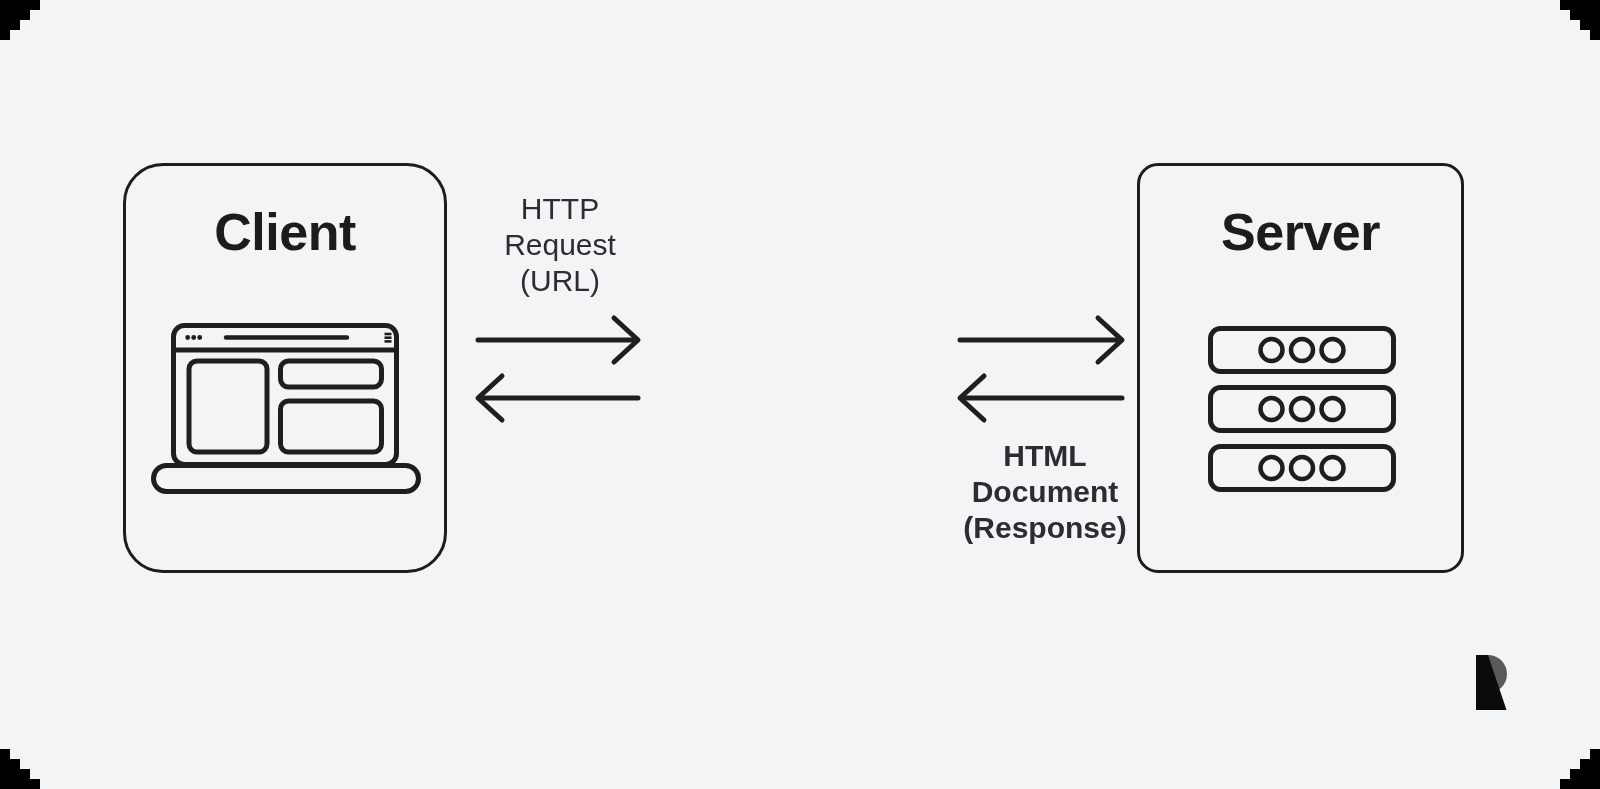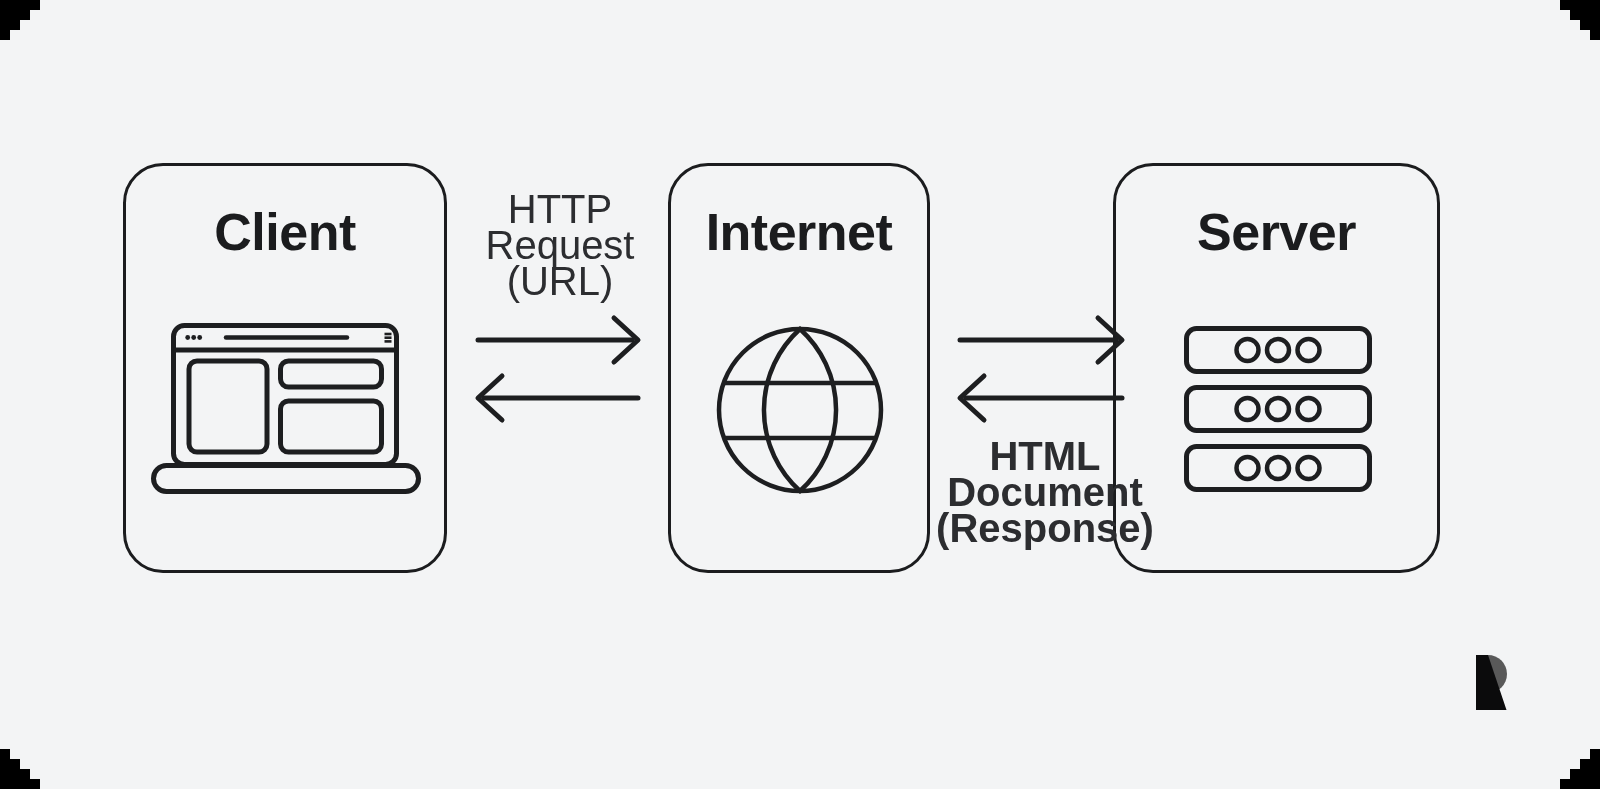--- a/index.html
+++ b/index.html
@@ -27,21 +27,21 @@
     position: absolute;
     top: 163px;
     height: 410px;
     border: 3px solid #1b1c1e;
     border-radius: 40px;
     box-sizing: border-box;
     background: #f3f4f5;
   }
   .node-client   { left: 123px;  width: 324px; }
   .node-internet { left: 668px;  width: 262px; }
-  .node-server   { left: 1113px; width: 327px; }
+  .node-server   { left: 1137px; width: 327px; border-radius: 21px; }
   .node-title {
     position: absolute;
     top: 36px;
     left: 0;
     width: 100%;
     height: 60px;
     display: flex;
     align-items: center;
     justify-content: center;
     font-size: 52px;
@@ -51,21 +51,21 @@
   }
   .node-icon { position: absolute; color: #1d1e20; }
   .icon-client   { left: 23px; top: 155px; }
   .icon-internet { left: 42px; top: 157px; }
   .icon-server   { left: 68px; top: 160px; }
 
   .flow-label {
     position: absolute;
     width: 220px;
     text-align: center;
-    font-size: 40px;
+    font-size: 30px;
     line-height: 36px;
     font-weight: 400;
     color: #2c2d30;
     white-space: pre-line;
   }
   .flow-label-request  { left: 450px; top: 191px; }
   .flow-label-response { left: 935px; top: 438px; font-weight: bold; }
 
   .arrows {
     position: absolute;
@@ -107,31 +107,20 @@
 
           <rect x="40" y="40" width="78" height="91" rx="8" stroke-width="5"></rect>
           <rect x="131.5" y="40" width="101" height="26" rx="8" stroke-width="5"></rect>
           <rect x="131.5" y="80" width="101" height="51" rx="8" stroke-width="5"></rect>
 
           <rect x="4.5" y="144.5" width="265" height="26" rx="13" stroke-width="5"></rect>
         </g>
       </svg>
     </div>
 
-    <div class="node node-internet">
-      <div class="node-title">Internet</div>
-      <svg class="node-icon icon-internet" width="174" height="174" viewBox="0 0 174 174">
-        <g stroke="currentColor" fill="none" stroke-width="4.5">
-          <circle cx="87" cy="87" r="81"></circle>
-          <path d="M87 6 A109 109 0 0 1 87 168 A109 109 0 0 1 87 6 Z"></path>
-          <line x1="11" y1="60" x2="163" y2="60"></line>
-          <line x1="11" y1="115" x2="163" y2="115"></line>
-        </g>
-      </svg>
-    </div>
 
     <div class="node node-server">
       <div class="node-title">Server</div>
       <svg class="node-icon icon-server" width="188" height="166" viewBox="0 0 188 166">
         <g stroke="currentColor" fill="none">
           <rect x="2.5" y="2.5" width="183" height="43" rx="10" stroke-width="5"></rect>
           <rect x="2.5" y="61.5" width="183" height="43" rx="10" stroke-width="5"></rect>
           <rect x="2.5" y="120.5" width="183" height="43" rx="10" stroke-width="5"></rect>
           <circle cx="63.5" cy="24" r="11" stroke-width="4.5"></circle>
           <circle cx="94" cy="24" r="11" stroke-width="4.5"></circle>

